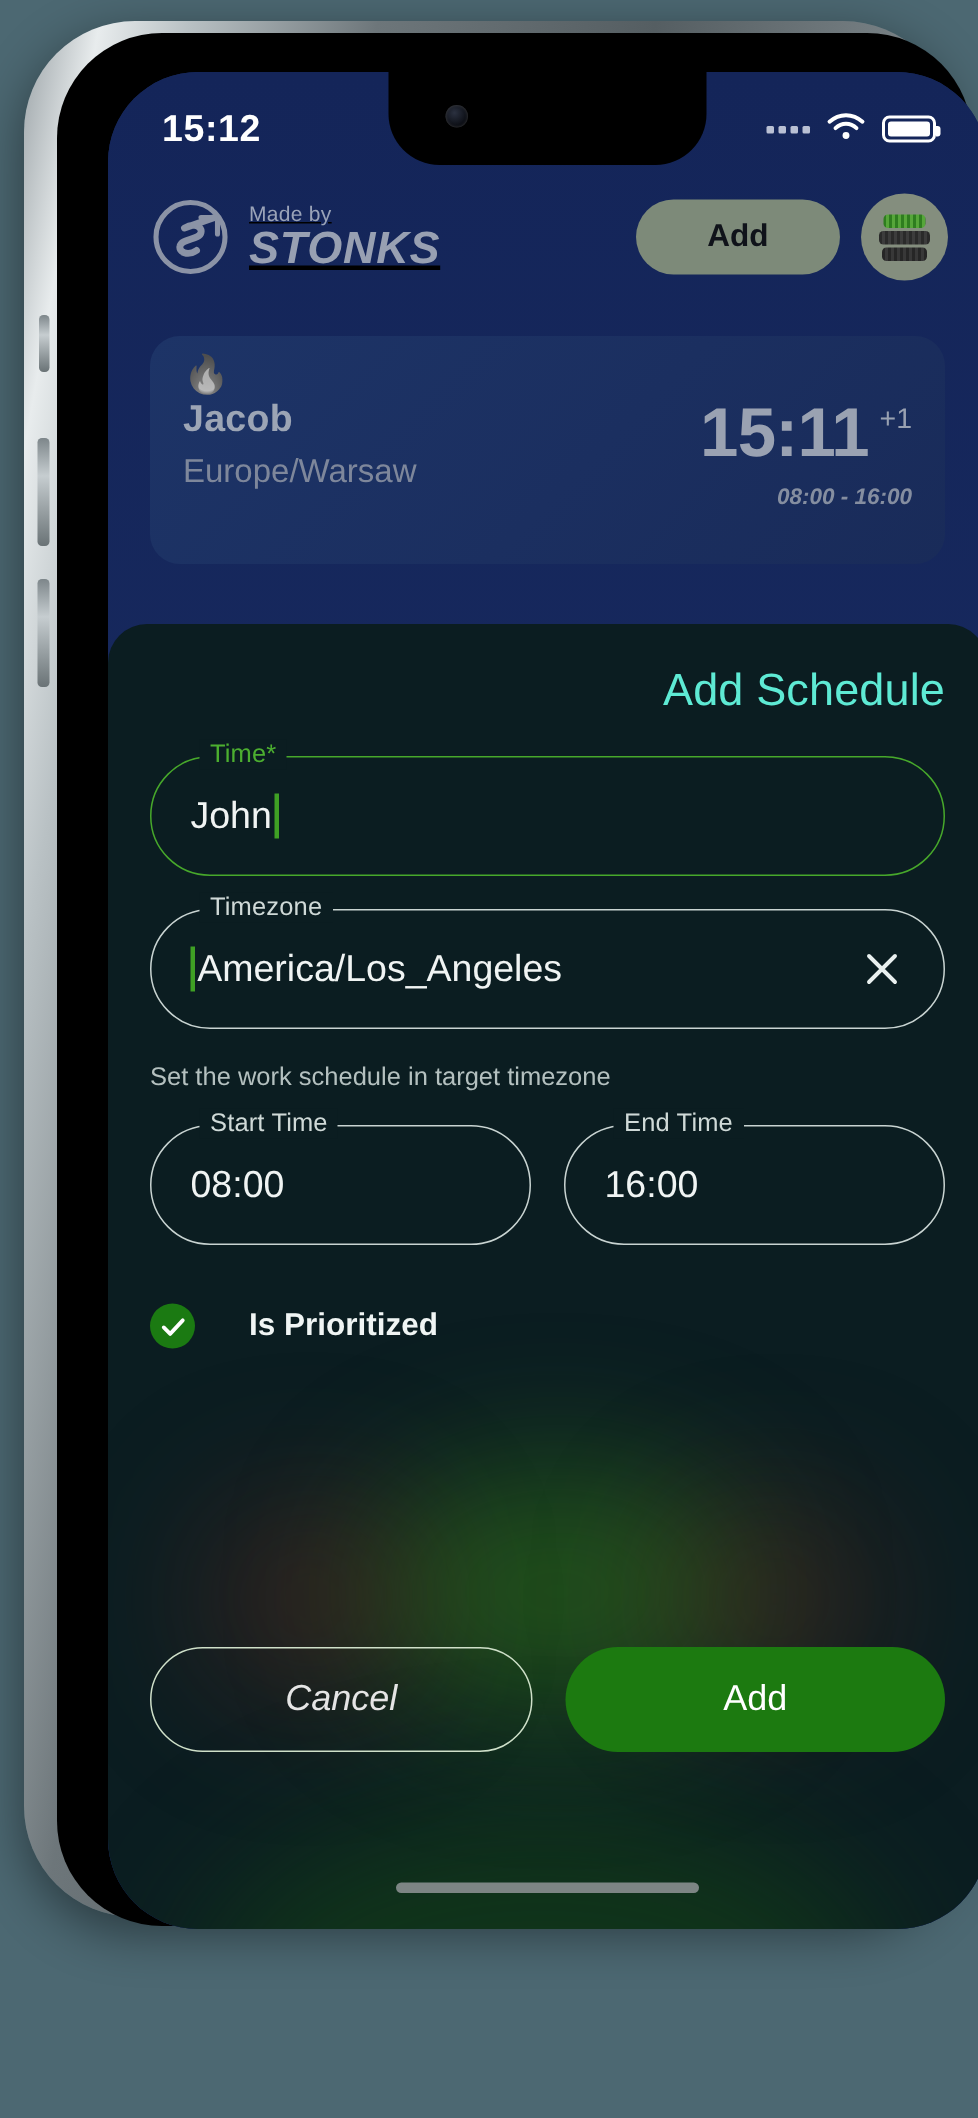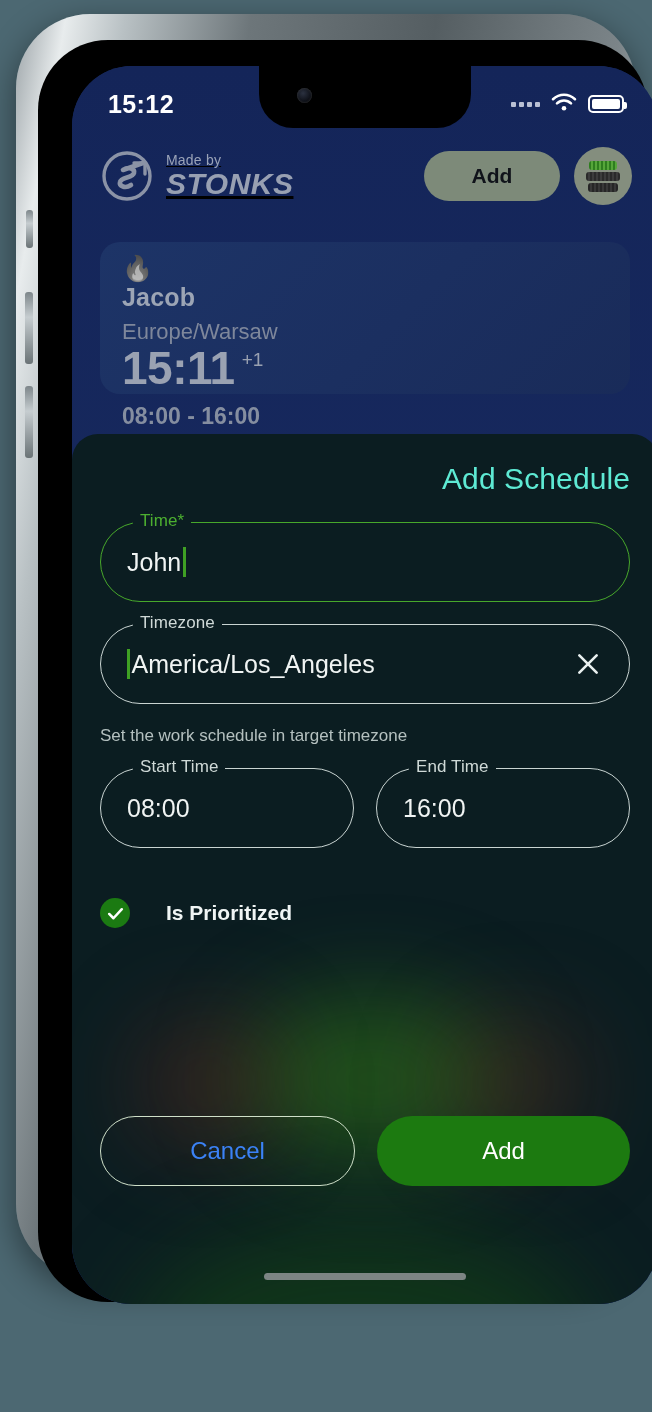--- a/index.html
+++ b/index.html
@@ -30,21 +30,21 @@
     background: linear-gradient(100deg,
        #9aa2a6 0%, #e8eced 6%, #b9c1c4 13%,
        #6d767a 28%, #555e62 50%,
        #7b8488 72%, #cfd6d8 88%, #8a9296 100%);
     box-shadow: 0 10px 34px rgba(0,0,0,0.45);
   }
 
   .device-bezel {
     position: absolute;
     left: 22px;
-    top: 26px;
+    top: 8px;
     width: 610px;
     height: 1262px;
     border-radius: 70px;
     background: #000;
   }
 
   .screen {
     position: absolute;
     left: 34px;
     top: 26px;
@@ -195,51 +195,52 @@
   .card {
     position: absolute;
     top: 176px; left: 28px; right: 28px;
     height: 152px;
     border-radius: 20px;
     background: linear-gradient(135deg, #1d3467 0%, #1b2f60 55%, #192b59 100%);
     padding: 14px 22px 16px 22px;
     z-index: 4;
   }
   .card-flame { font-size: 25px; line-height: 1; filter: grayscale(1) brightness(0.75); }
-  .card-body { display: flex; justify-content: space-between; align-items: flex-start; margin-top: 2px; flex-direction: column; }
+  .card-body { display: flex; justify-content: space-between; align-items: flex-start; margin-top: 2px; }
   .card-name {
     font-size: 25px;
     font-weight: bold;
     color: #9ca5b5;
     letter-spacing: 0.2px;
   }
   .card-tz {
     font-size: 22px;
     color: #7e879b;
     margin-top: 7px;
   }
-  .card-right { text-align: left; }
+  .card-right { text-align: right; }
   .card-clockrow { display: flex; align-items: flex-start; justify-content: flex-end; gap: 7px; }
   .card-clock {
     font-size: 46px;
     font-weight: bold;
     color: #9aa2b2;
     letter-spacing: -0.5px;
     line-height: 1;
   }
   .card-offset {
     font-size: 19px;
     color: #99a1b1;
     margin-top: 4px;
   }
   .card-range {
-    font-size: 23px;
+    font-size: 15px;
     font-weight: bold;
     color: #858ea0;
     margin-top: 12px;
+    font-style: italic;
   }
 
   
   .sheet {
     position: absolute;
     left: 0; right: 0;
     top: 368px;
     bottom: 0;
     border-radius: 26px 26px 0 0;
     background: #0b1d21;
@@ -317,21 +318,21 @@
     color: #f0f5f4;
     margin-top: 4px;
   }
   .section-sub {
     font-size: 17px;
     color: #b4c0bf;
     margin-top: 10px;
     margin-bottom: 22px;
   }
   .time-row { display: flex; gap: 22px; }
-  .time-row .field { flex: 1; margin-bottom: 12px; }
+  .time-row .field { flex: 1; margin-bottom: 1px; }
 
   
   .check-row {
     display: flex;
     align-items: center;
     gap: 36px;
     margin-top: 38px;
     cursor: pointer;
   }
   .check-box {
@@ -361,21 +362,22 @@
     flex: 1;
     height: 70px;
     border-radius: 35px;
     font-size: 24px;
     font-family: "Liberation Sans", sans-serif;
     cursor: pointer;
   }
   .btn-cancel {
     background: transparent;
     border: 1.6px solid #cfe0c9;
-    color: #3b82f6;
+    color: #e5e5e5;
+    font-style: italic;
   }
   .btn-submit {
     background: #1c7a10;
     border: none;
     color: #ffffff;
   }
 
   .home-indicator {
     position: absolute;
     bottom: 24px; left: 50%;

